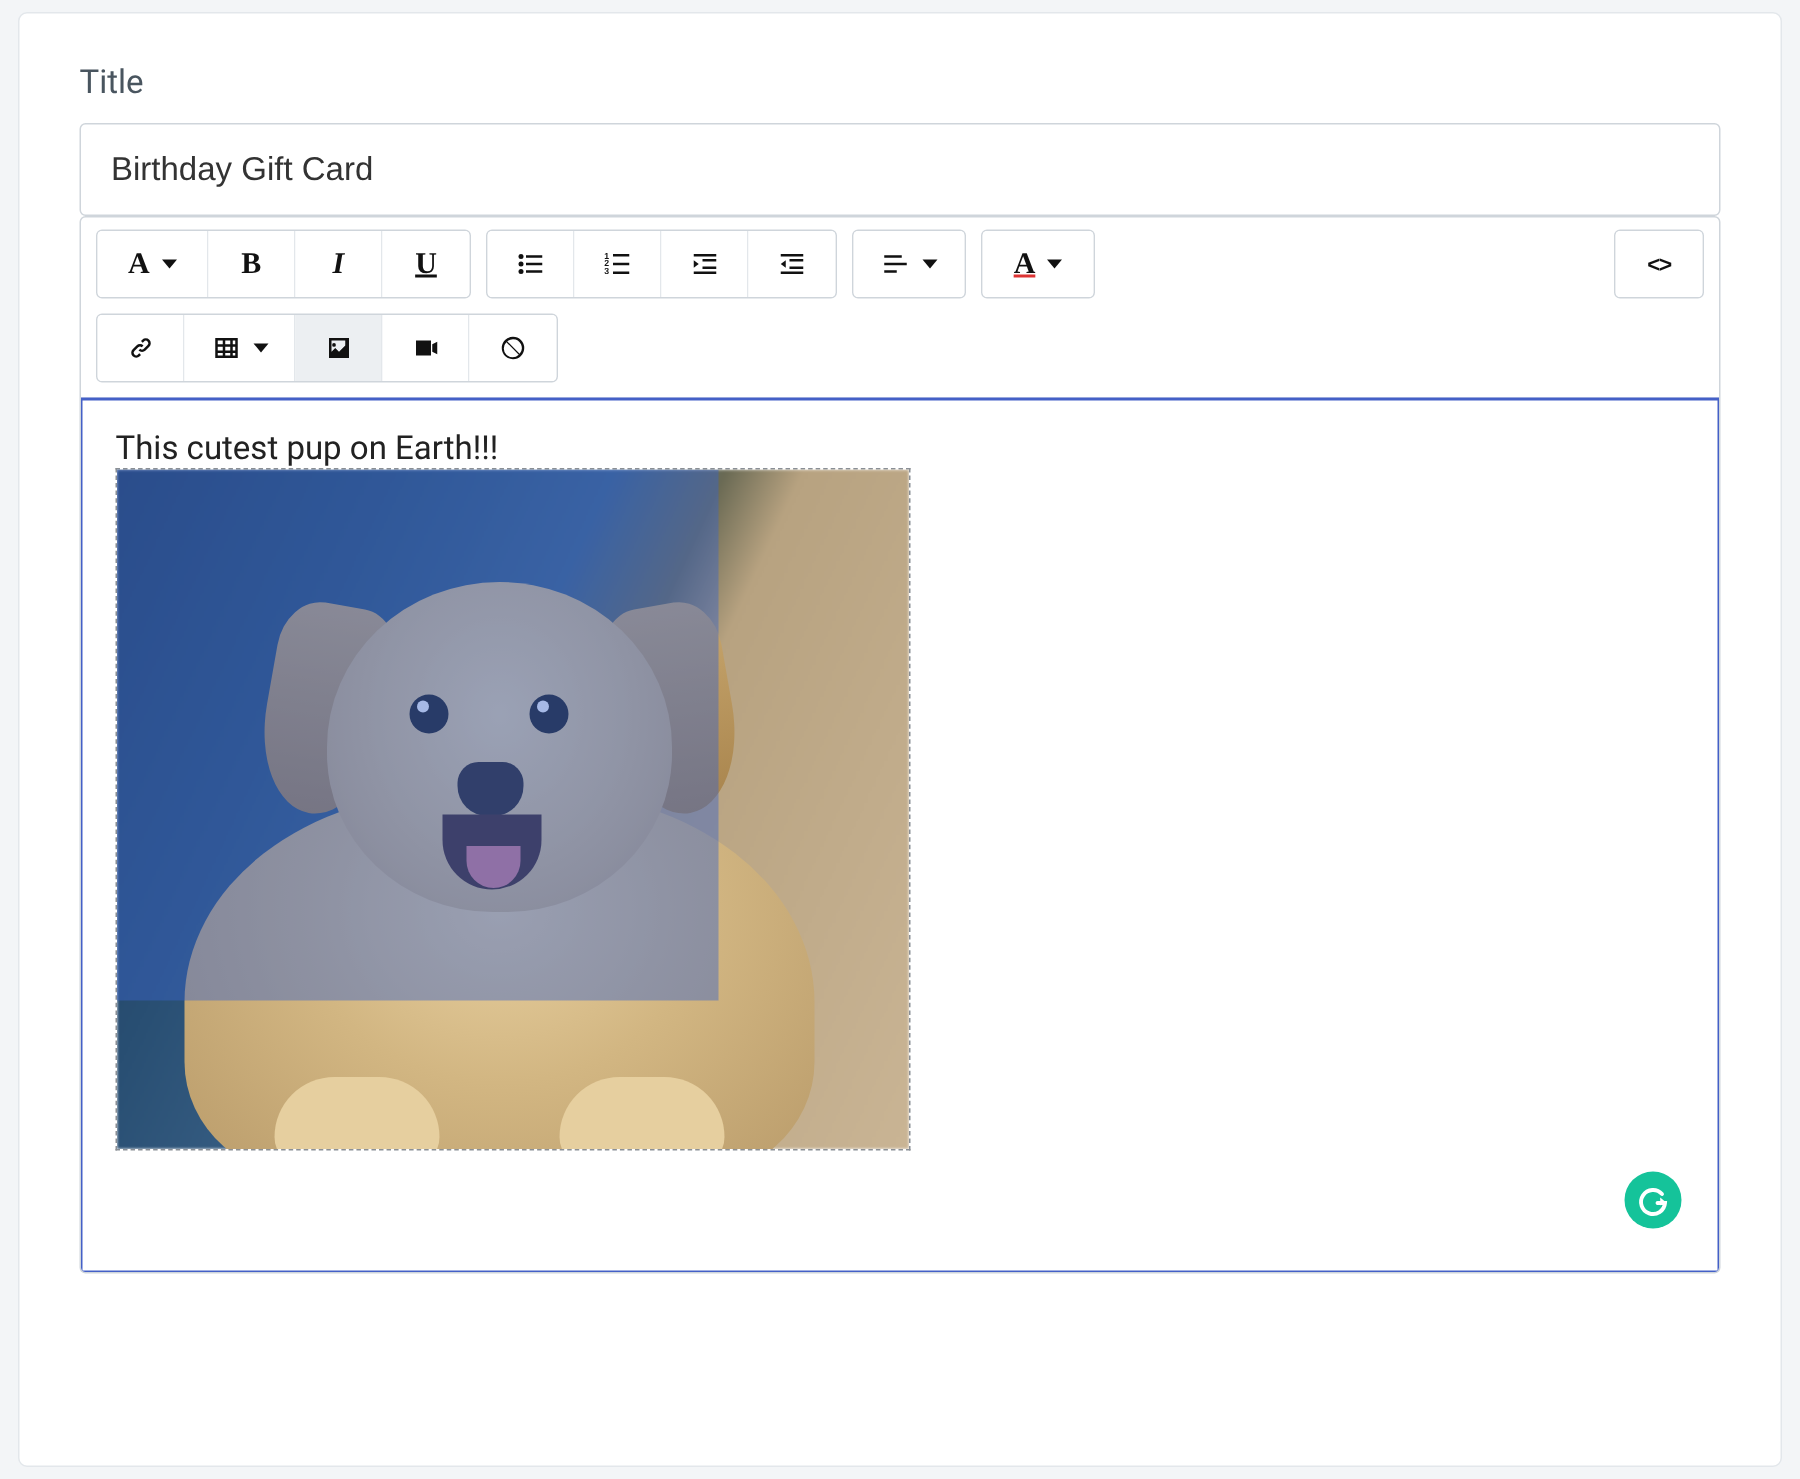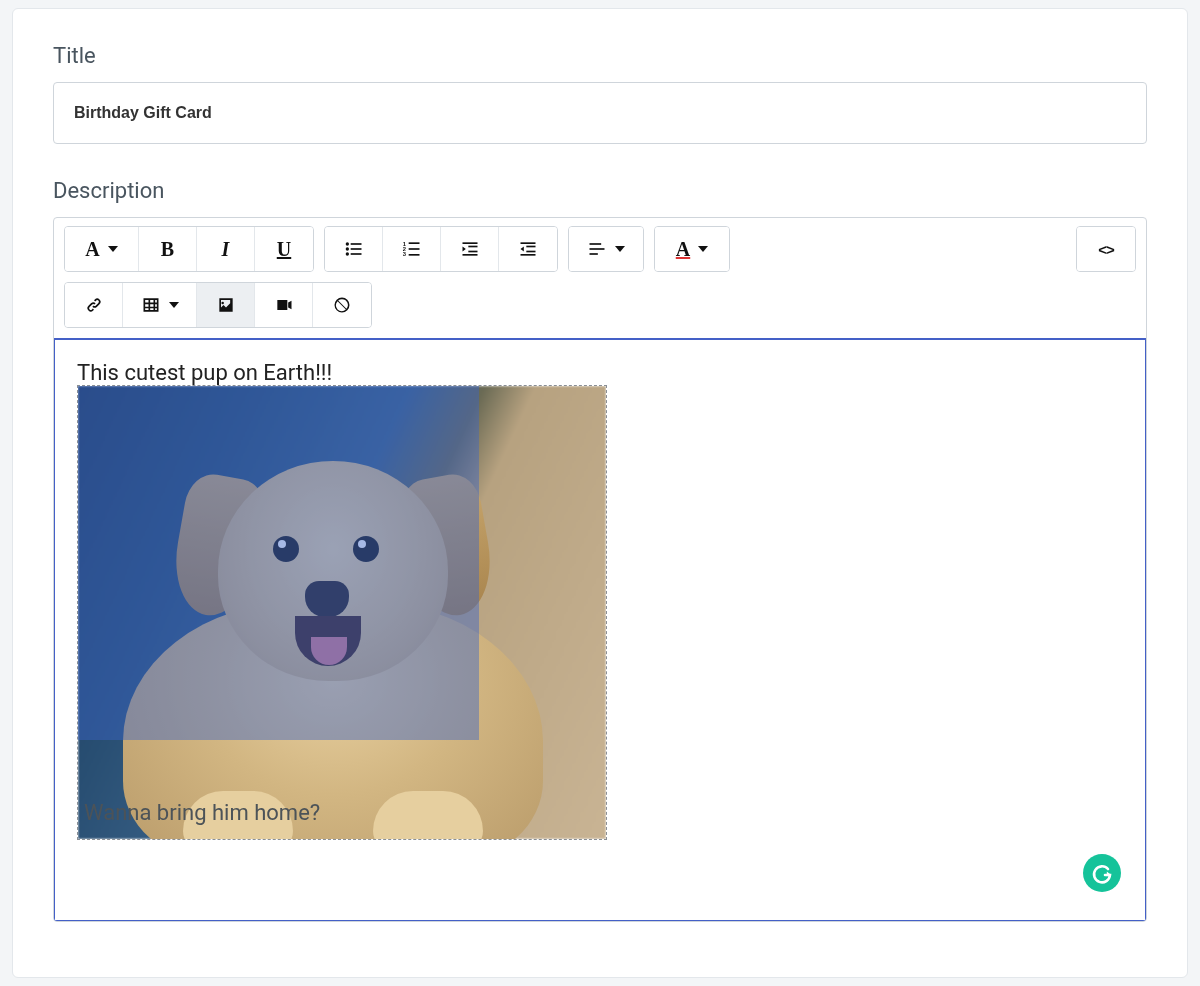--- a/index.html
+++ b/index.html
@@ -23,26 +23,25 @@
       color: #49555f;
       margin-bottom: 14px;
       font-weight: 400;
     }
     .text-input {
       width: 100%;
       border: 1px solid #cfd5db;
       border-radius: 4px;
       height: 62px;
       padding: 0 20px;
-      font-size: 16px;
+      font-size: 22px;
       color: #333;
       outline: none;
-      font-weight: bold;
-    }
-    .field-group { margin-bottom: 34px; }
+    }
+    .field-group { }
 
     .editor-wrap {
       border: 1px solid #cfd5db;
       border-radius: 4px;
       overflow: hidden;
     }
     .toolbar {
       display: flex;
       flex-wrap: wrap;
       gap: 10px;
@@ -212,21 +211,20 @@
 <body>
 
 <div class="card">
 
   <div class="field-group">
     <div class="field-label">Title</div>
     <input class="text-input" type="text" value="Birthday Gift Card" style="">
   </div>
 
   <div>
-    <div class="field-label">Description</div>
 
     <div class="editor-wrap">
 
       <div class="toolbar">
         <div class="tb-row1">
           <div class="btn-group">
             <button class="tb-btn" style="min-width:74px">
               <span class="font-A">A</span>
               <span class="caret"></span>
             </button>
@@ -353,21 +351,20 @@
             <div class="pup-head"></div>
             <div class="eye-l"></div>
             <div class="eye-r"></div>
             <div class="nose"></div>
             <div class="mouth"></div>
             <div class="tongue"></div>
             <div class="paw-l"></div>
             <div class="paw-r"></div>
           </div>
           <div class="sel-overlay"></div>
-          <div class="caption-text">Wanna bring him home?</div>
         </div>
 
         <div class="grammarly">
           <svg viewBox="0 0 24 24">
             <path fill="none" stroke="#fff" stroke-width="2.6" stroke-linecap="round" d="M18 8a8 8 0 1 0 2 6h-5"></path>
             <path fill="#fff" d="M20 13l-3.2-2.6v5.2z"></path>
           </svg>
         </div>
       </div>
 

